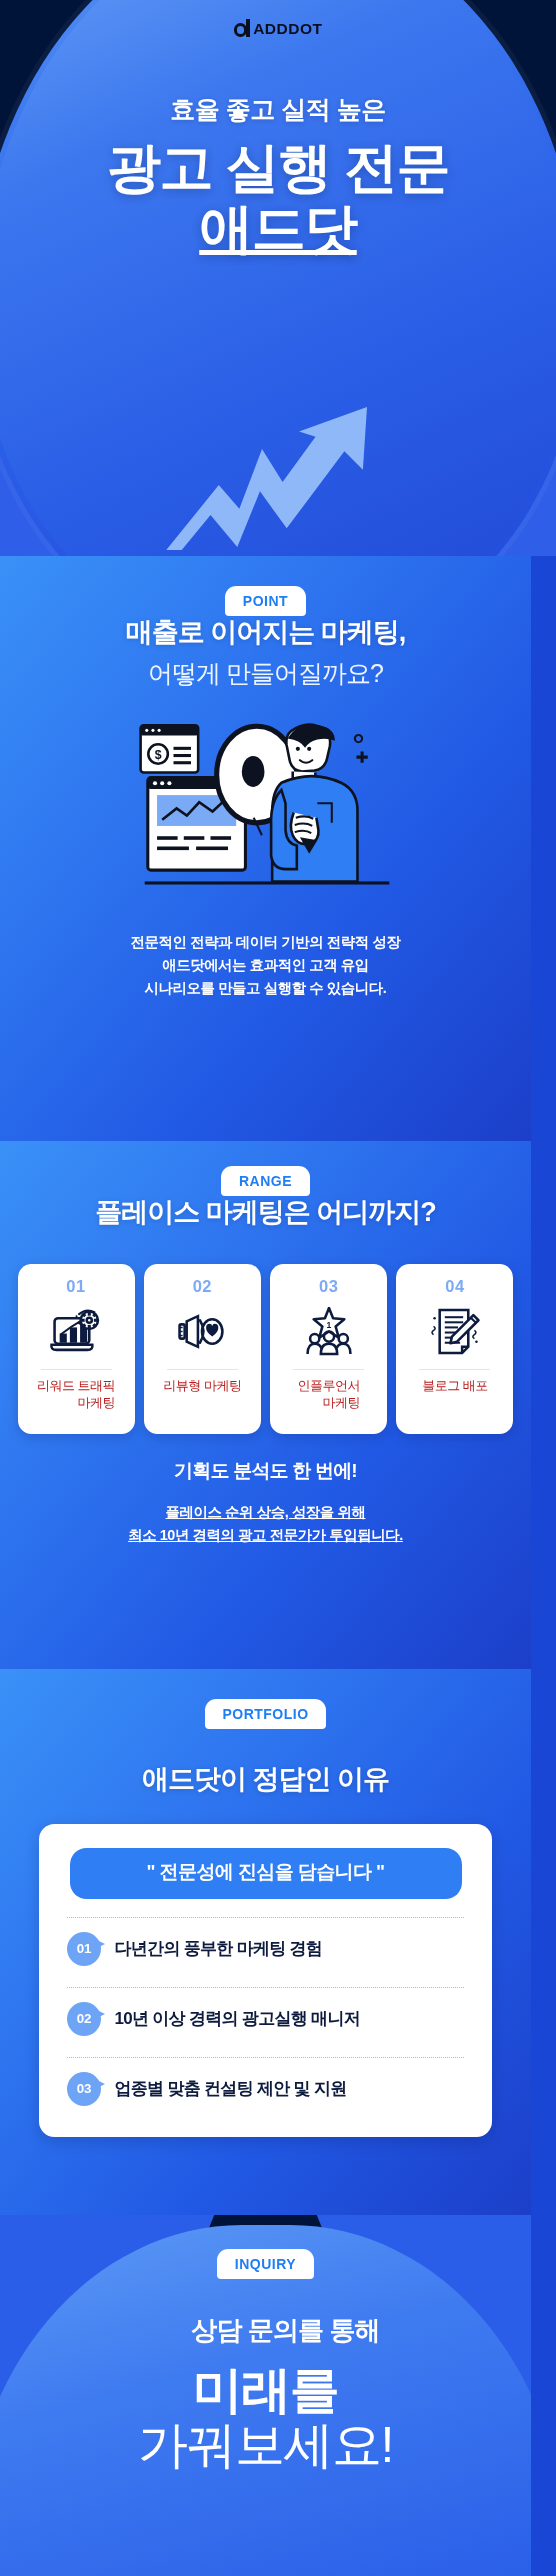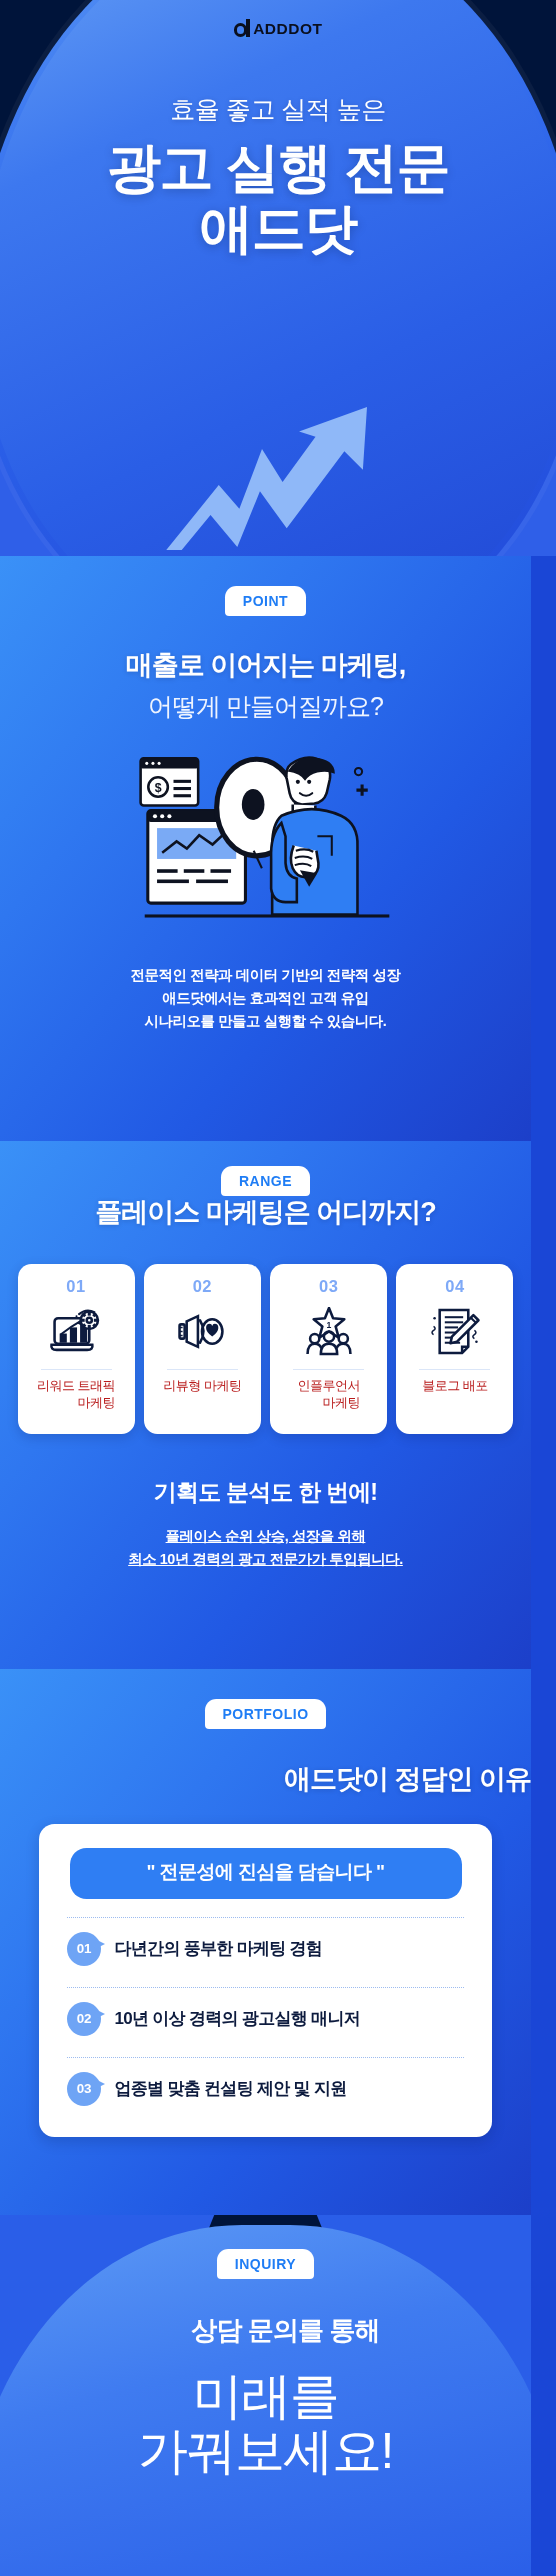--- a/index.html
+++ b/index.html
@@ -54,30 +54,30 @@
   }
   .logo-mark .d-dot {
     position:absolute; left:7.2px; top:11.3px; width:8.2px; height:9.3px;
     background:#3d8bf2; border-radius:0 0 5.2px 5.2px; opacity:.85; z-index:-1;
   }
   .logo-text {
     font-size:15.5px; font-weight:bold; letter-spacing:0.5px; color:#0a0f1e;
     font-family:"Liberation Sans",sans-serif;
   }
   .hero-sub {
-    margin-top:62px; font-size:25px; font-weight:normal; color:#ffffff;
+    margin-top:62px; font-size:25px; font-weight:bold; color:#ffffff;
     letter-spacing:-0.5px; text-shadow:0 1px 5.2px rgba(0,20,60,.22);
   }
   .hero-title-1 {
     margin-top:13.4px; font-size:54px; font-weight:bold; color:#ffffff;
     letter-spacing:-1.5px; line-height:1.06; text-shadow:0 2.1px 9.3px rgba(0,20,60,.28);
   }
   .hero-title-2 {
     margin-top:3.1px; font-size:54px; font-weight:bold; color:#ffffff;
-    letter-spacing:-1.5px; line-height:1.06; text-shadow:0 2.1px 9.3px rgba(0,20,60,.28);
+    letter-spacing:-1.5px; line-height:1.06; text-shadow:0 2.1px 9.3px rgba(0,20,60,.28);text-decoration:underline;
   }
   .hero-arrow { position:absolute; left:161px; top:376px; z-index:7; }
 
   
   .sec { position:relative; width:531px; overflow:hidden; }
   .sec-grad {
     background:linear-gradient(130deg,#3a91f7 0%,#2f77f0 30%,#2159e4 65%,#1c3fc9 100%);
   }
   .badge {
     display:inline-block; background:#ffffff; color:#1f7df5;
@@ -88,21 +88,21 @@
   .center { text-align:center; }
   .h2 {
     font-size:27px; font-weight:bold; color:#ffffff; letter-spacing:-1px;
     line-height:1.25; text-shadow:0 1px 5.2px rgba(0,20,60,.2);
   }
   .h2-light { font-size:25px; font-weight:normal; color:#eef4ff; letter-spacing:-1px; line-height:1.3; }
   .body-txt { font-size:14.4px; font-weight:bold; color:#ffffff; line-height:1.62; letter-spacing:-0.4px; }
 
   
   .point { height:585px; padding-top:30px; }
-  .point .h2 { margin-top:33px; }
+  .point .h2 { }
   .point .h2-light { margin-top:7.2px; }
   .point-illo { margin-top:27px; display:flex; justify-content:center; }
   .point-copy { margin-top:29px; }
 
   
   .range { height:528px; padding-top:25px; }
   .range .h2 { }
   .cards {
     display:flex; justify-content:center; gap:9.3px; margin-top:34px;
   }
@@ -112,26 +112,26 @@
     padding:12.4px 6.2px 10.3px;
     box-shadow:0 3.1px 11.3px rgba(0,15,60,.16);
   }
   .card-num { font-size:16.5px; font-weight:bold; color:#7ea9f7; letter-spacing:0.5px; }
   .card-icon { flex:0 0 auto; margin-top:8.2px; height:56px; display:flex; align-items:center; }
   .card-rule { width:71px; height:1px; background:#dbe6f8; margin-top:9.3px; }
   .card-label {
     margin-top:8.2px; font-size:13px; font-weight:normal; color:#b91c1c;
     line-height:1.3; letter-spacing:-0.5px; text-align:right;
   }
-  .range-copy1 { margin-top:43px; font-size:23px; font-weight:bold; color:#fff; letter-spacing:-0.8px; }
+  .range-copy1 { margin-top:24px; font-size:19px; font-weight:bold; color:#fff; letter-spacing:-0.8px; }
   .range-copy2 { margin-top:17px;text-decoration:underline; }
 
   
   .portfolio { height:546px; padding-top:30px; }
-  .portfolio .h2 { margin-top:34px;text-align:right; }
+  .portfolio .h2 { margin-top:34px; }
   .pf-card {
     width:453px; margin:27px auto 0; background:#ffffff; border-radius:15.5px;
     padding:24px 24px 28px; box-shadow:0 4.1px 13.4px rgba(0,15,60,.18);
   }
   .pf-quote {
     display:block; width:392px; margin:0 auto; background:#2f7ef3; color:#ffffff;
     border-radius:16.5px; font-size:19px; font-weight:bold; letter-spacing:-0.6px;
     padding:11.3px 5.2px 13.4px; text-align:center;
   }
   .pf-list { margin-top:6.2px; }
@@ -158,21 +158,21 @@
   .iq-x-left2 { position:absolute; left:-88px; top:170px; width:165px; height:464px; background:#2f5fe8; transform:rotate(-26deg); }
   .iq-x-right2{ position:absolute; right:-88px; top:170px; width:165px; height:464px; background:#2f5fe8; transform:rotate(26deg); }
   .iq-oval {
     position:absolute; left:50%; top:10.3px; transform:translateX(-50%);
     width:598px; height:711px;
     border-radius:46% 46% 50% 50% / 46% 46% 54% 54%;
     background:linear-gradient(165deg,#5e9bf5 0%,#3f7bf0 24%,#2a5fe8 58%,#2148d8 100%);
   }
   .iq-content { position:relative; z-index:6; text-align:center; padding-top:34px; }
   .iq-h { margin-top:34px; font-size:26px; font-weight:bold; color:#ffffff; letter-spacing:-0.9px;padding-left:40px; }
-  .iq-big1 { margin-top:22px; font-size:50px; font-weight:normal; color:#ffffff; letter-spacing:-1.5px; line-height:1.06; }
+  .iq-big1 { margin-top:16px; font-size:50px; font-weight:bold; color:#ffffff; letter-spacing:-1.5px; line-height:1.06; }
   .iq-big2 { margin-top:2.1px; font-size:50px; font-weight:normal; color:#ffffff; letter-spacing:-1.5px; line-height:1.06; }
 </style>
 </head>
 <body>
 
 <div class="page">
 
   <section class="hero">
     <div class="hero-bgwrap">
       <div class="hero-x-left"></div>

